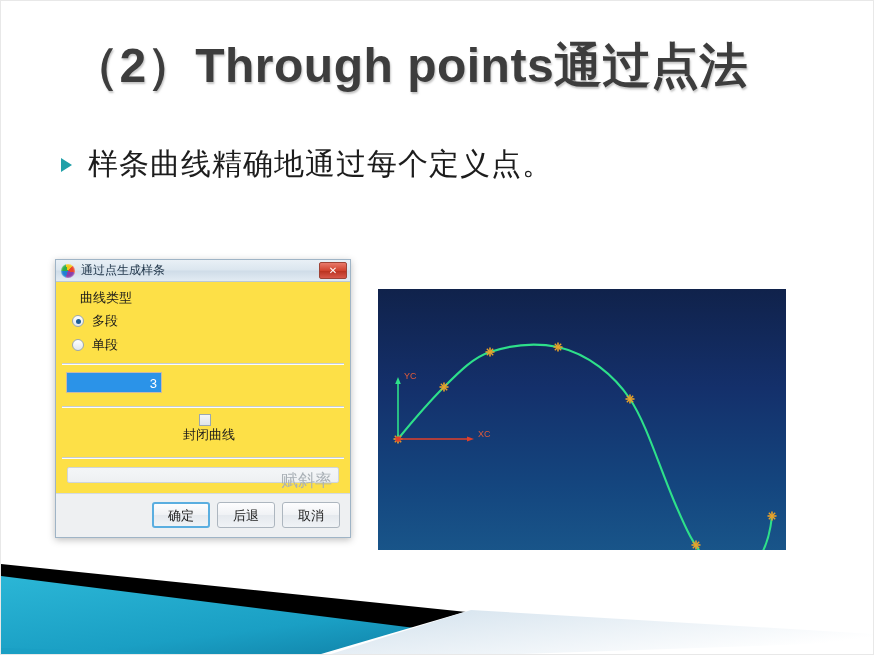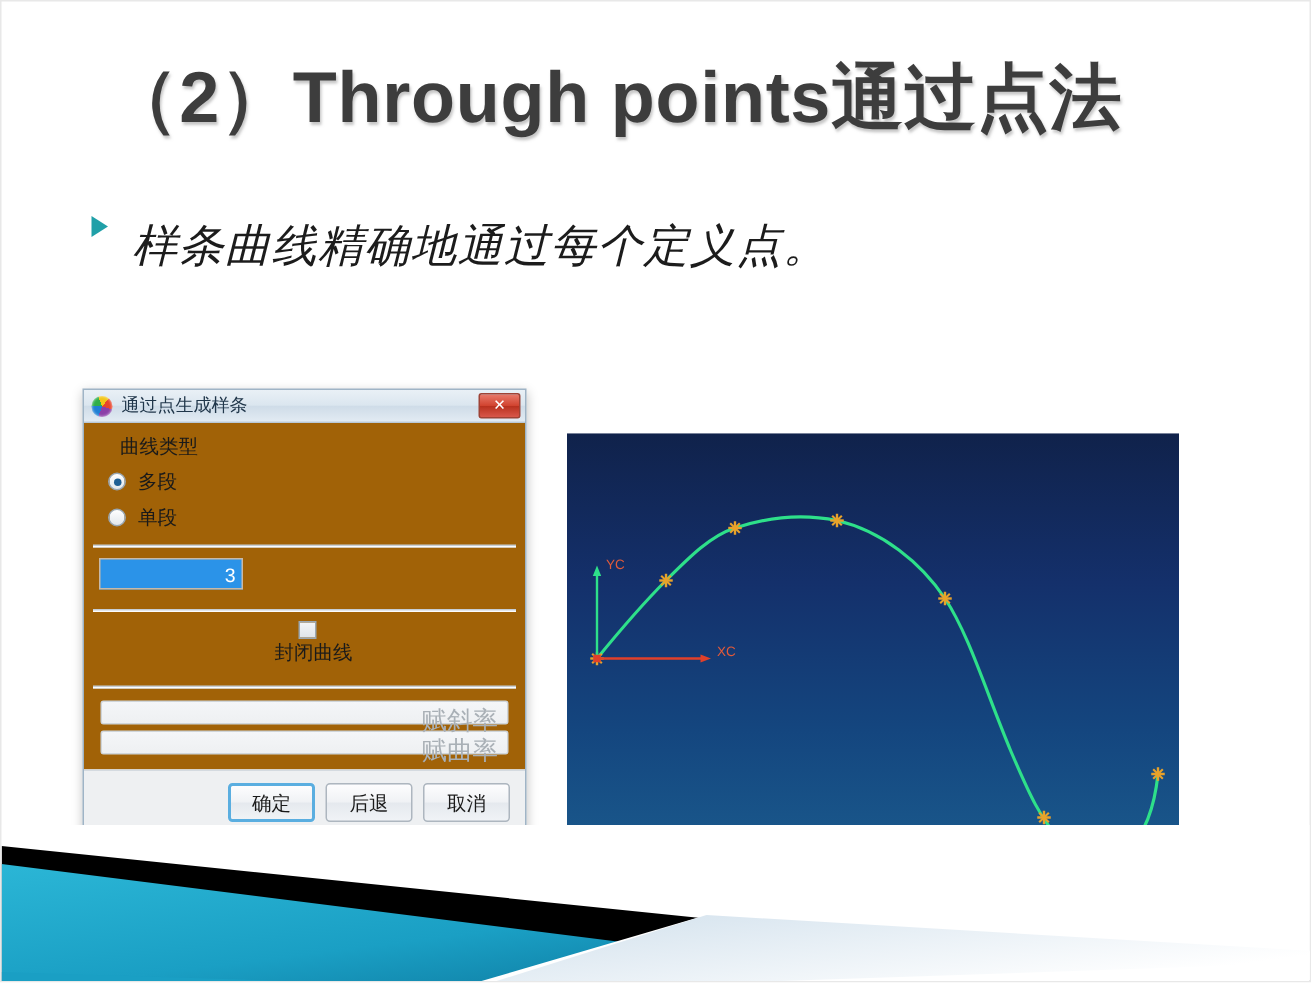--- a/index.html
+++ b/index.html
@@ -35,21 +35,21 @@
     text-shadow: 1px 2px 2px rgba(150,150,150,0.55);
     white-space: nowrap;
   }
 
   
   #bullet-row {
     position: absolute;
     left: 60px;
     top: 143px;
     display: flex;
-    font-style: italic;
+    align-items: center;
   }
   #bullet-marker {
     width: 0;
     height: 0;
     border-left: 11px solid #20a0a8;
     border-top: 7px solid transparent;
     border-bottom: 7px solid transparent;
     margin-right: 16px;
     flex: none;
   }
@@ -112,21 +112,21 @@
     font-weight: bold;
     display: flex;
     align-items: center;
     justify-content: center;
     cursor: pointer;
     flex: none;
   }
 
   #dialog-body {
     padding: 0;
-    background: #a16207;
+    background: #fde047;
   }
 
   .group-label {
     padding: 7px 0 2px 24px;
     font-size: 13px;
     color: #1a1a1a;
   }
   .radio-row {
     display: flex;
     align-items: center;
@@ -315,21 +315,20 @@
 
       <div class="check-row">
         <span class="checkbox"></span>
         <span class="radio-label">封闭曲线</span>
       </div>
 
       <div class="sep"></div>
 
       <div style="padding:4px 0 6px 0;">
         <button class="btn disabled">赋斜率</button>
-        <button class="btn disabled">赋曲率</button>
       </div>
 
     </div>
 
     <div id="dialog-footer">
       <button class="footer-btn default">确定</button>
       <button class="footer-btn">后退</button>
       <button class="footer-btn">取消</button>
     </div>
 

